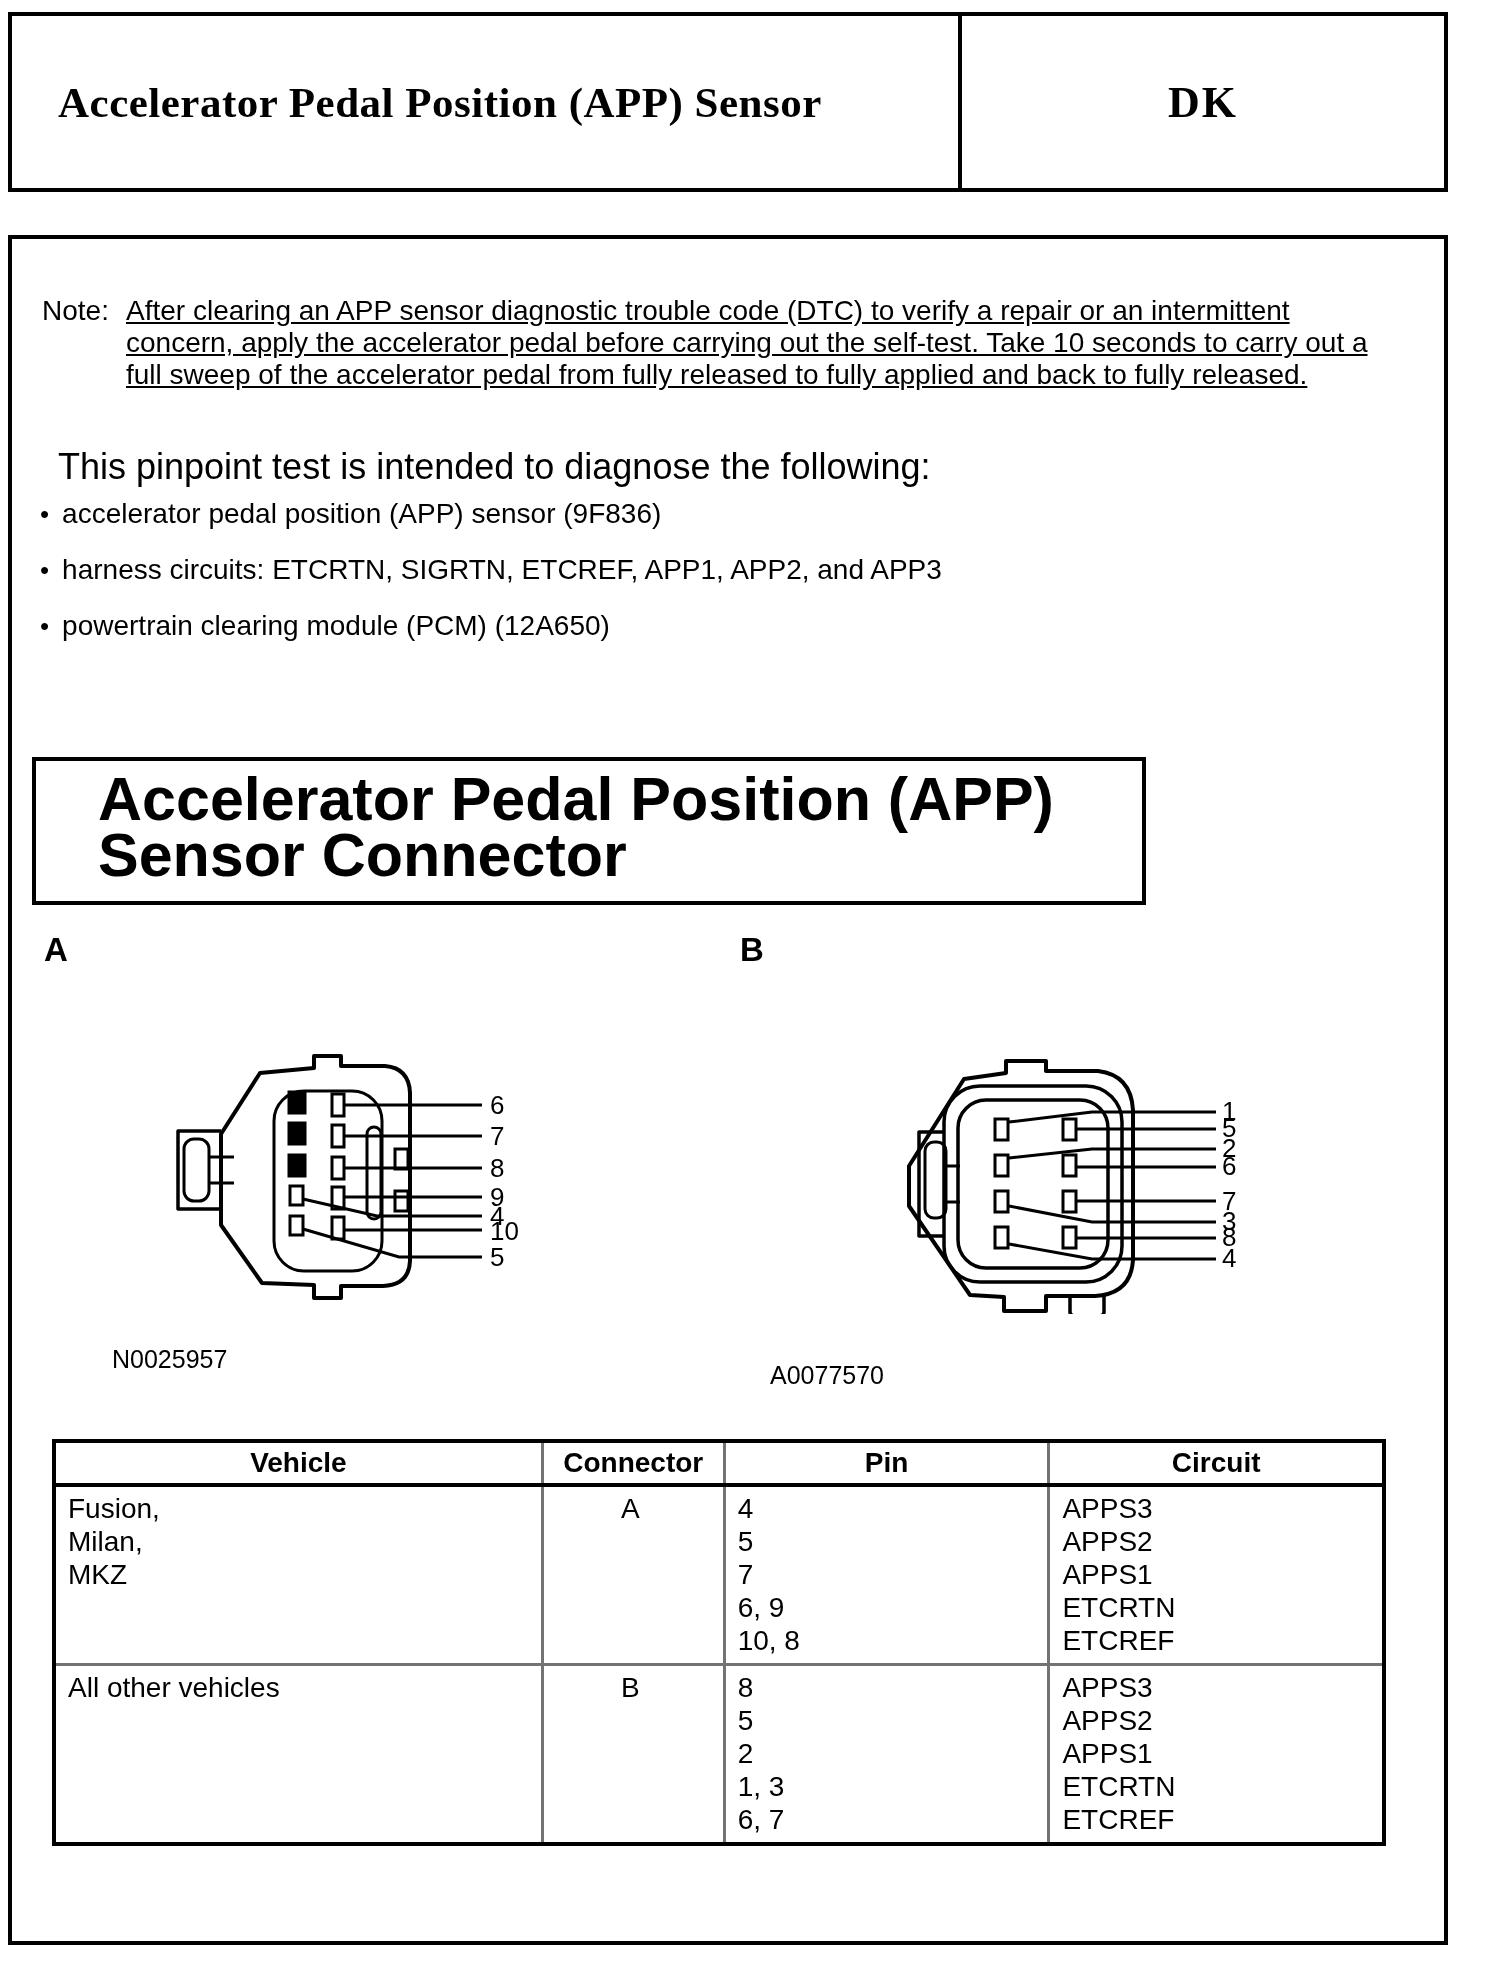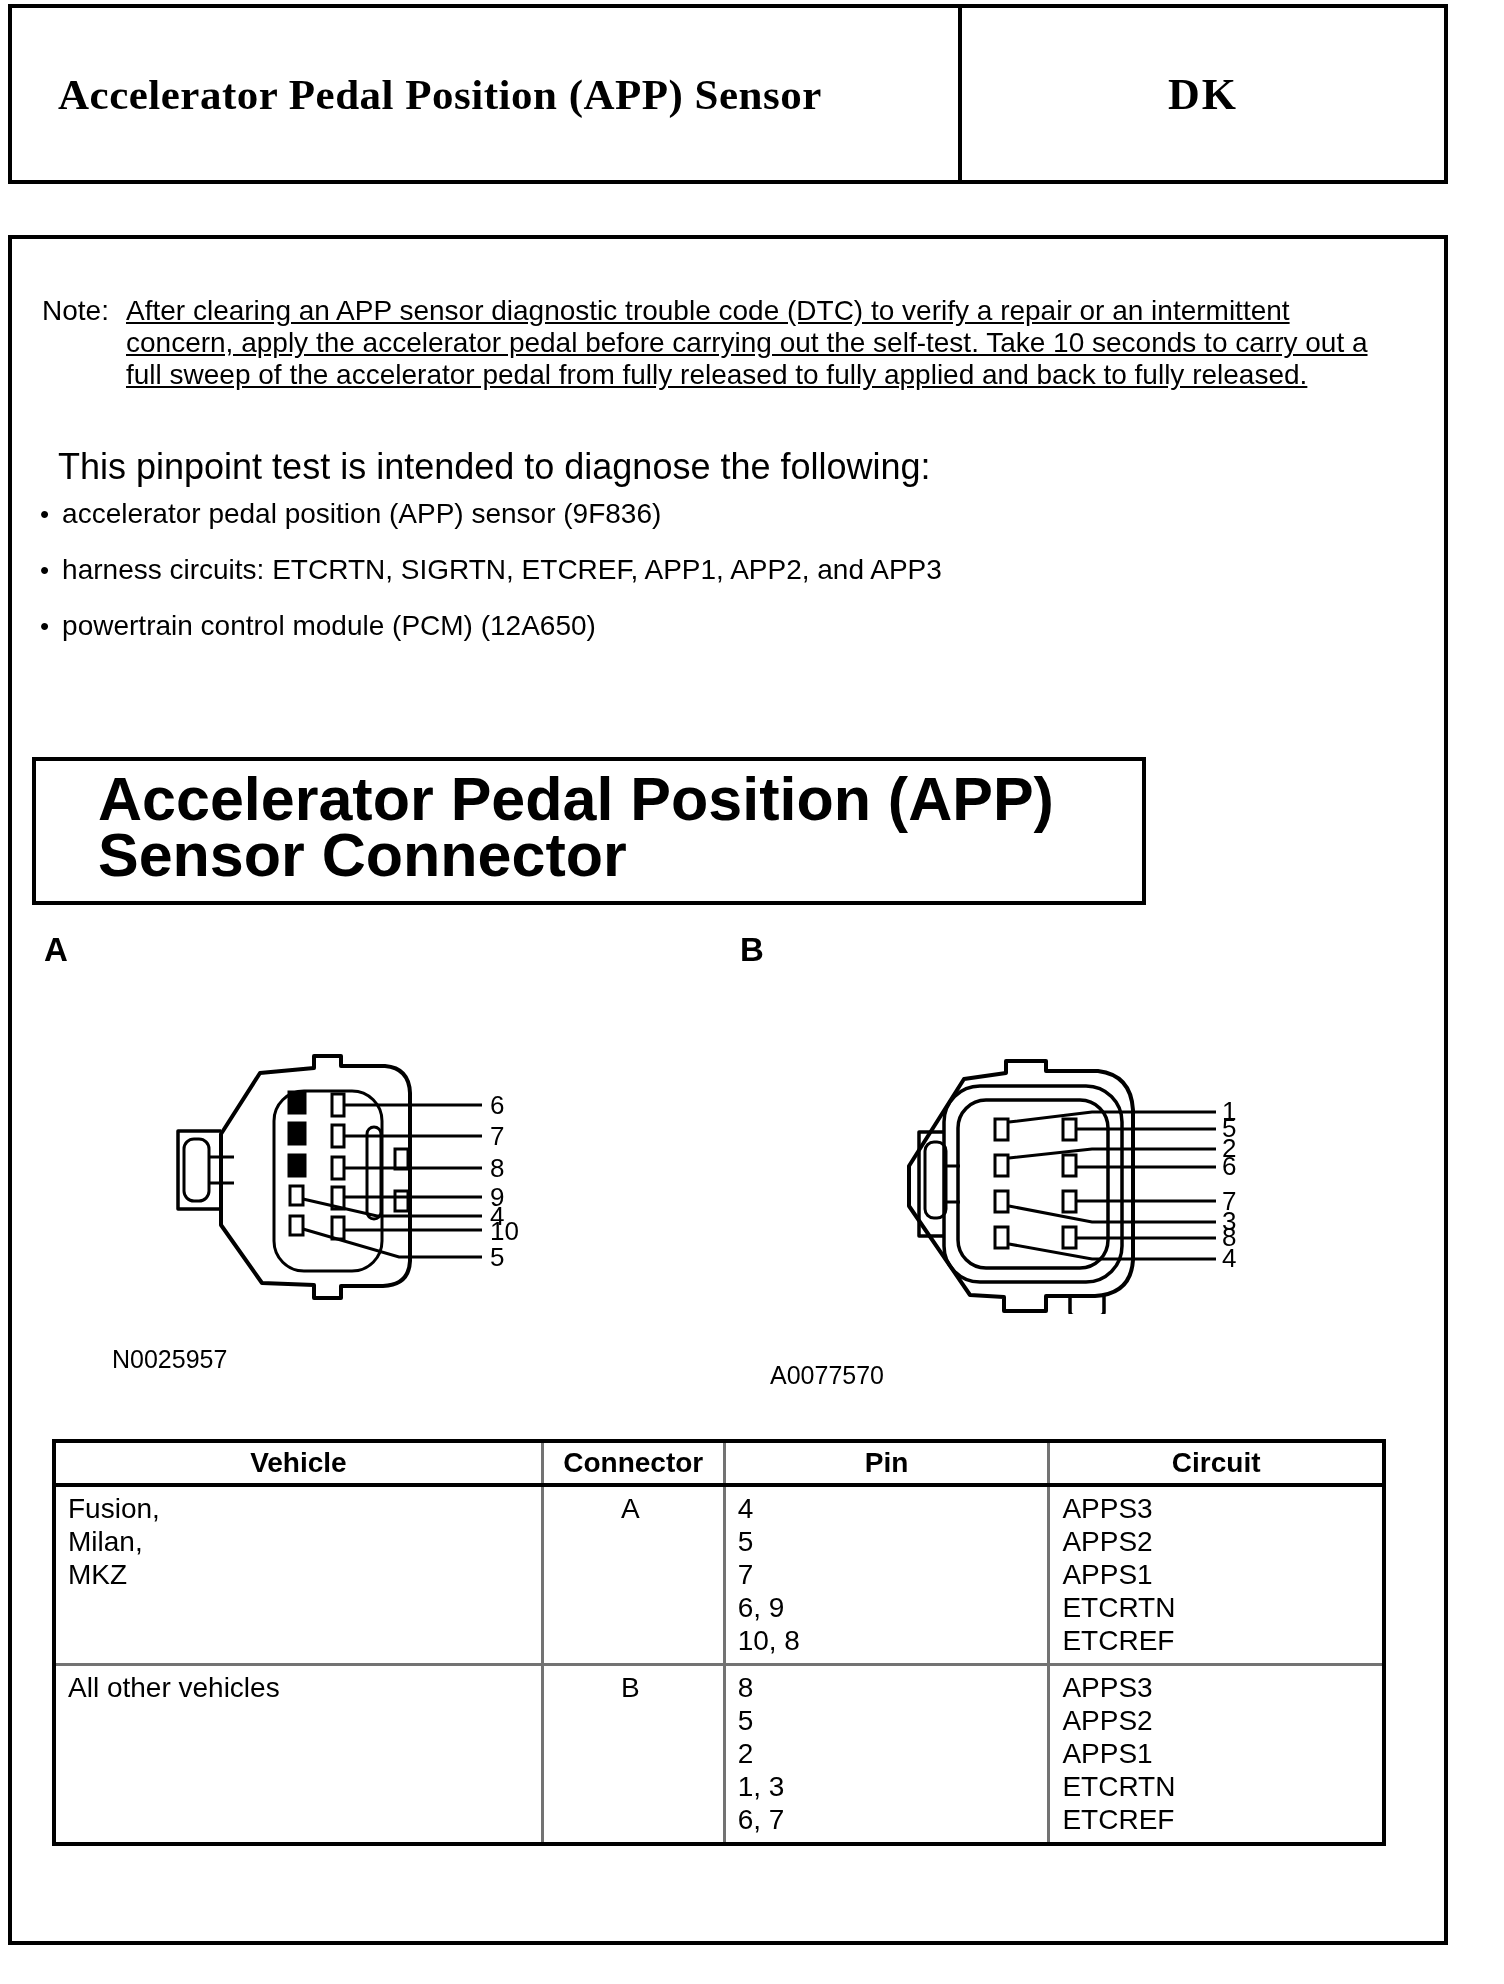--- a/index.html
+++ b/index.html
@@ -4,21 +4,21 @@
 <style>
   * { margin:0; padding:0; box-sizing:border-box; }
   html,body { background:#d9d9d9; }
   .page {
     position:relative; width:1504px; height:1984px; background:#ffffff;
     font-family:"Liberation Sans","DejaVu Sans",sans-serif; color:#000;
     overflow:hidden; margin:0 auto;
   }
   
   .header-box {
-    position:absolute; left:8px; top:4px; width:1440px; height:180px;
+    position:absolute; left:8px; top:12px; width:1440px; height:180px;
     border:4px solid #000; display:flex; background:#fff;
   }
   .header-title-cell {
     width:950px; border-right:4px solid #000;
     display:flex; align-items:center; padding-left:46px;
   }
   .header-title-cell span {
     font-family:"Liberation Serif","DejaVu Serif",serif;
     font-weight:bold; font-size:43px; letter-spacing:.5px;
   }
@@ -99,21 +99,21 @@
       <div class="bullet-item">
         <span class="bullet-dot">•</span>
         <span>accelerator pedal position (APP) sensor (9F836)</span>
       </div>
       <div class="bullet-item">
         <span class="bullet-dot">•</span>
         <span>harness circuits: ETCRTN, SIGRTN, ETCREF, APP1, APP2, and APP3</span>
       </div>
       <div class="bullet-item">
         <span class="bullet-dot">•</span>
-        <span>powertrain control module (PCM) (12A650)</span>
+        <span>powertrain clearing module (PCM) (12A650)</span>
       </div>
     </div>
 
     <div class="section-heading-box">
       <h2>Accelerator Pedal Position (APP) Sensor Connector</h2>
     </div>
 
     <div class="diagram-label diagram-label-a">A</div>
     <div class="diagram-label diagram-label-b">B</div>
 

